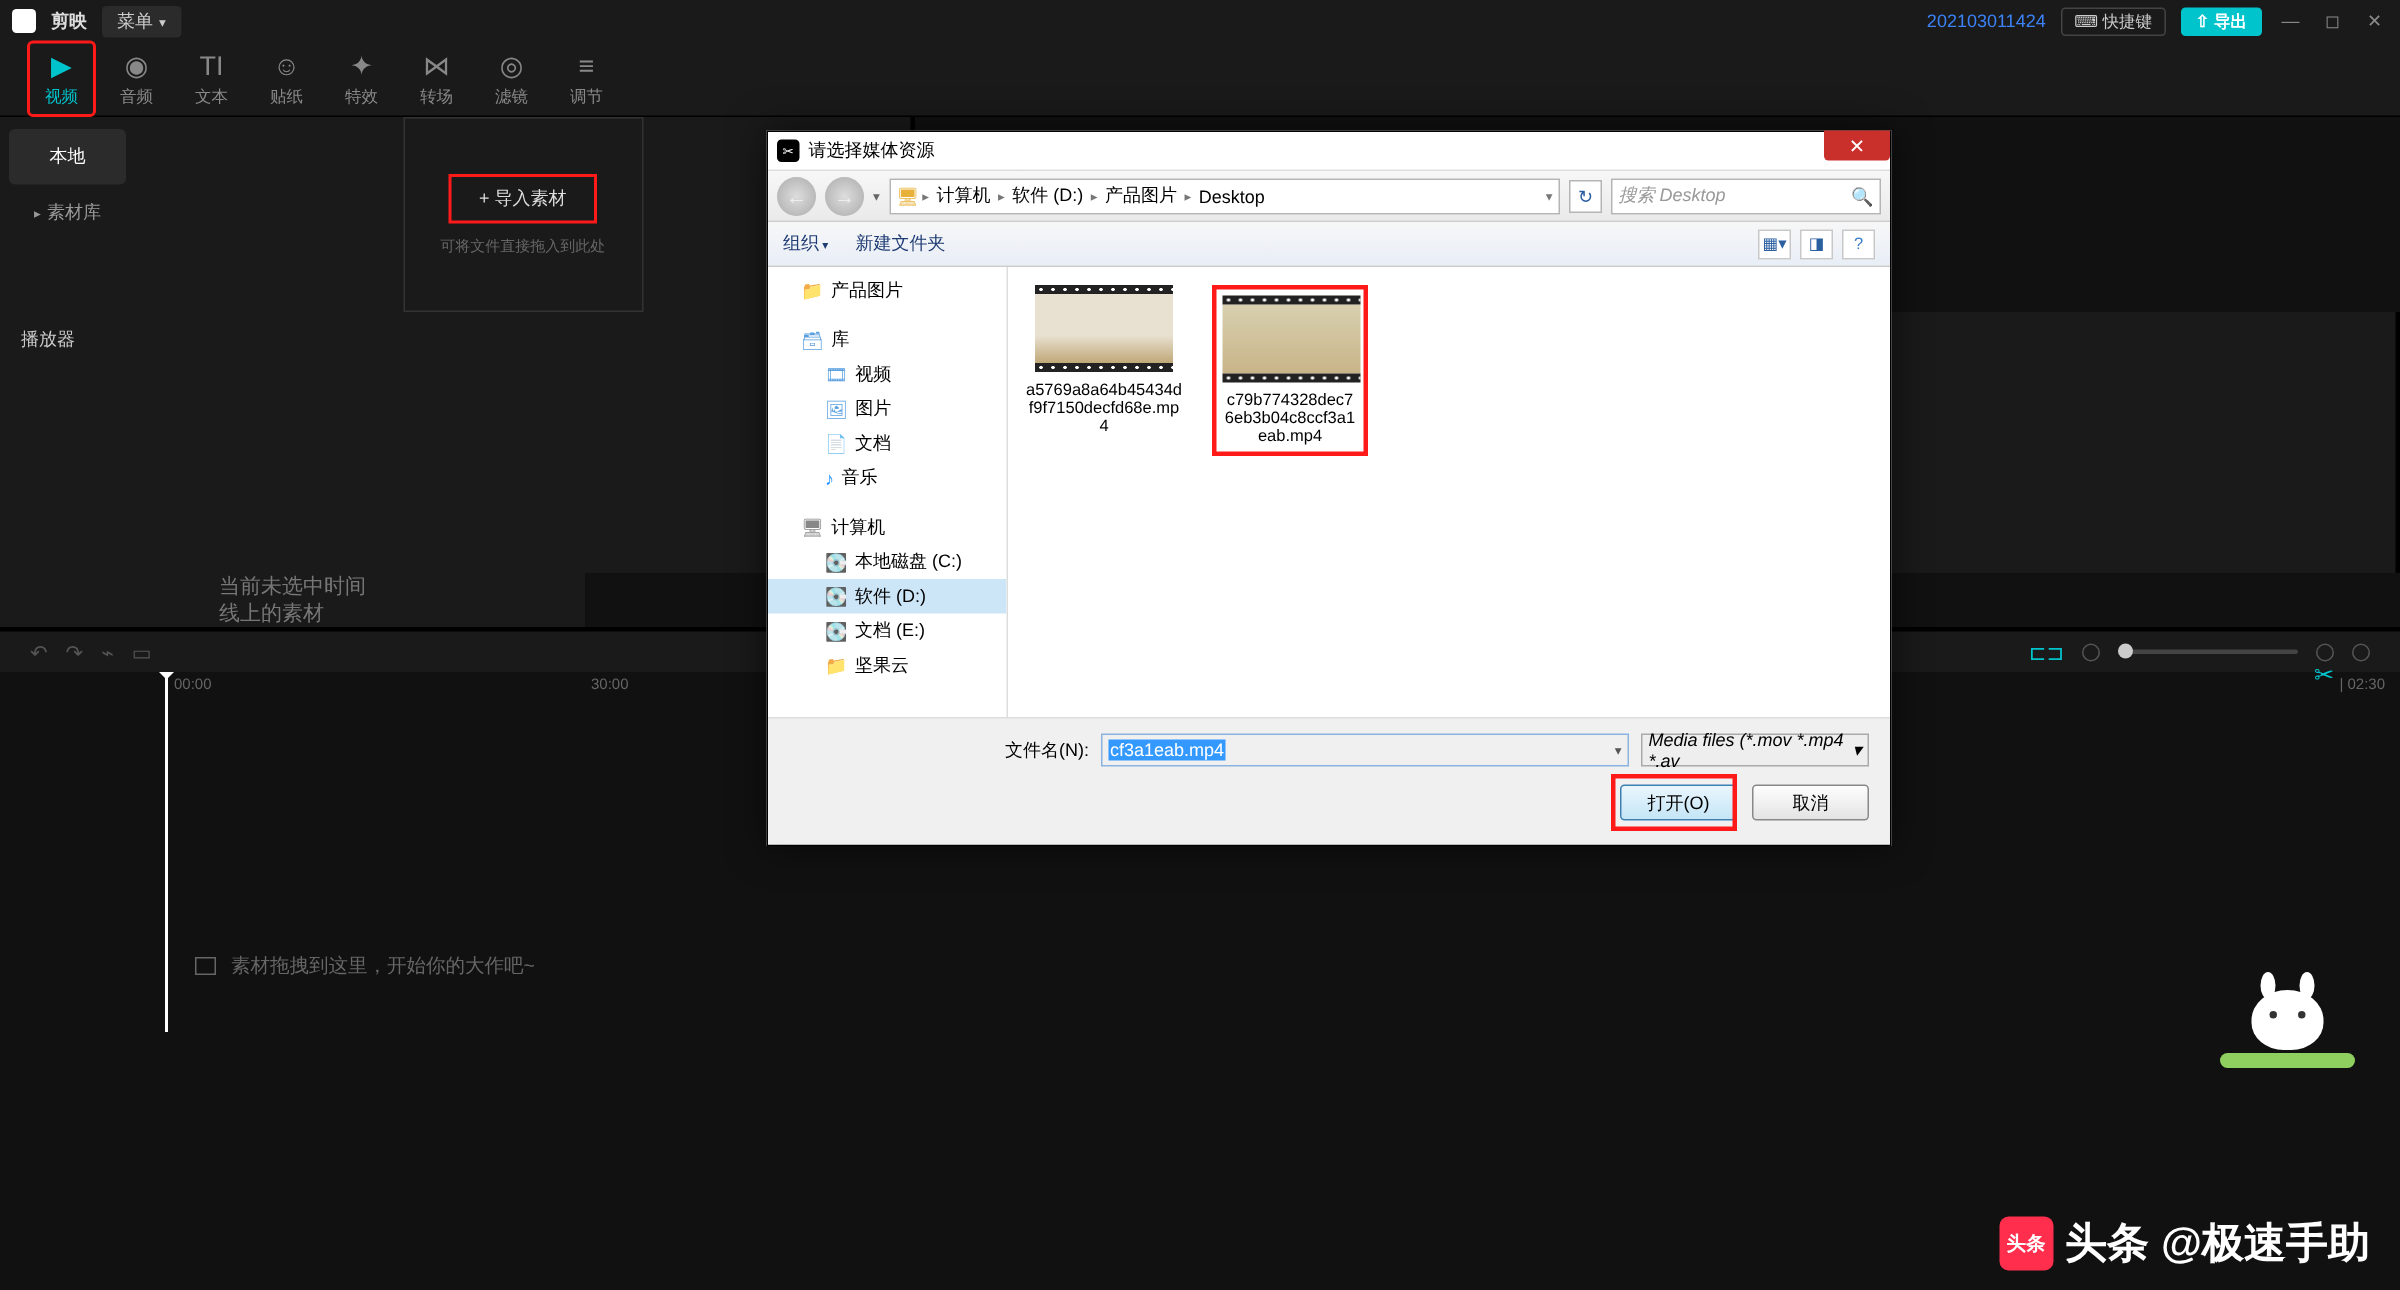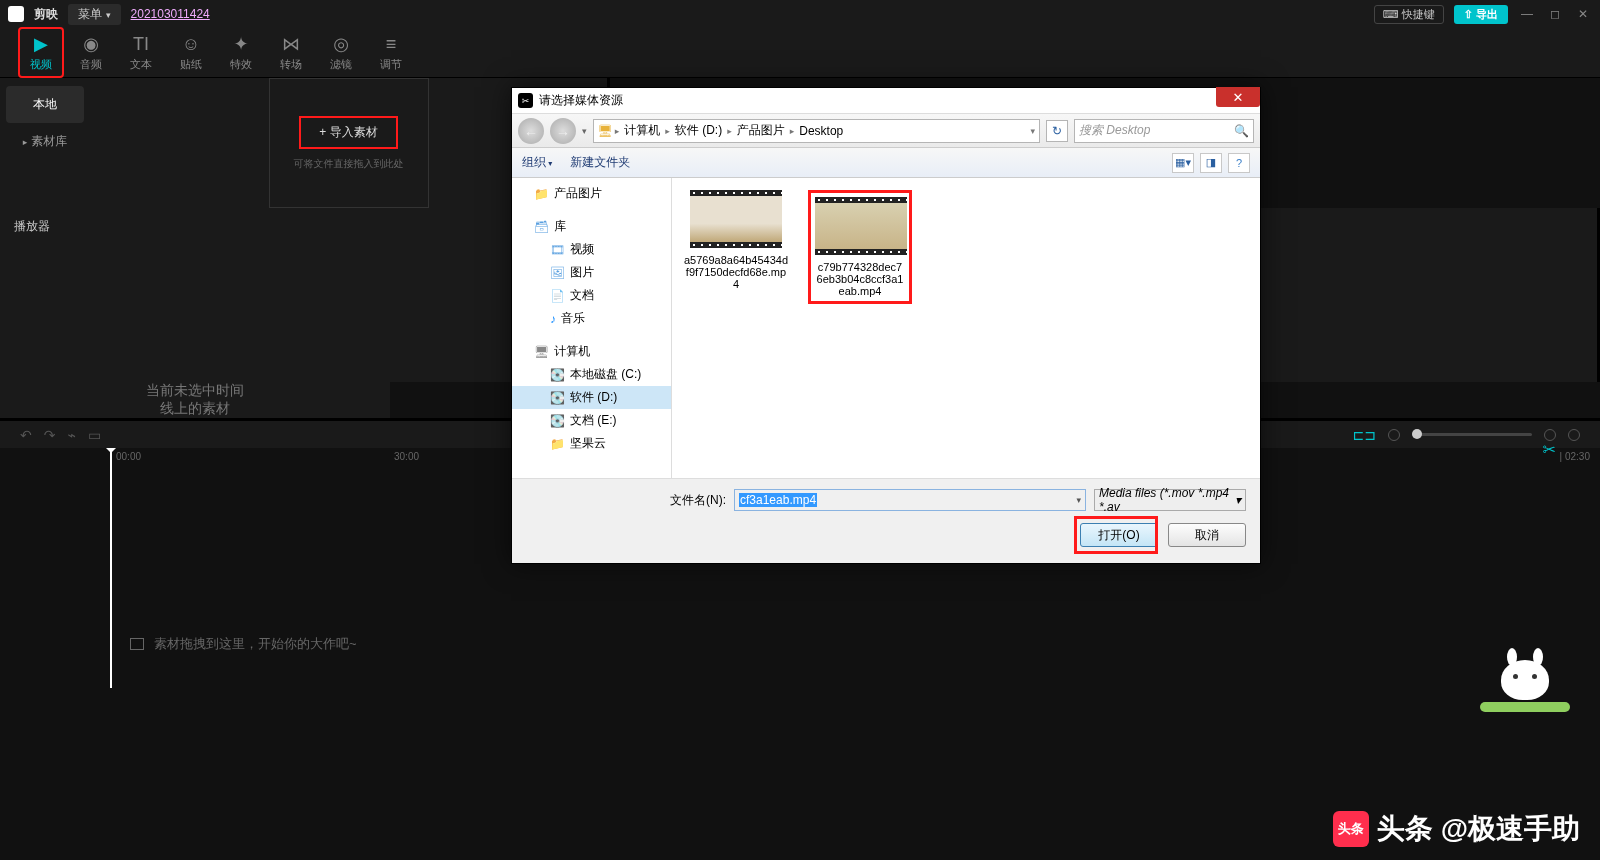--- a/index.html
+++ b/index.html
@@ -2,21 +2,21 @@
 <html><head>
 <meta charset="utf-8">
 <style>
 * { box-sizing: border-box; margin: 0; padding: 0; font-family: "Microsoft YaHei", sans-serif; }
 body { background: #111; color: #999; width: 1600px; height: 860px; overflow: hidden; position: relative; }
 .top-bar { height: 28px; background: #1a1a1a; display: flex; align-items: center; padding: 0 8px; gap: 10px; font-size: 12px; }
 .app-logo { width: 16px; height: 16px; background: #fff; border-radius: 3px; display: inline-block; }
 .app-name { color: #ddd; font-weight: bold; }
 .menu-btn { background: #2b2b2b; padding: 2px 10px; border-radius: 3px; cursor: pointer; color: #ccc; }
 .menu-btn::after { content: "▾"; margin-left: 4px; font-size: 9px; }
-.top-title { flex: 1; text-align: left; color: #f0abfc; text-decoration: underline; }
+.top-title { flex: 1; text-align: right; color: #3b82f6; }
 .top-right { display: flex; gap: 10px; align-items: center; }
 .shortcut-btn { border: 1px solid #444; padding: 1px 8px; border-radius: 3px; font-size: 11px; color: #ccc; }
 .export-btn { background: #00c4cc; color: #fff; padding: 2px 10px; border-radius: 3px; font-size: 11px; font-weight: bold; }
 .win-btn { width: 18px; color: #888; text-align: center; cursor: pointer; }
 .tool-tabs { height: 50px; background: #1a1a1a; display: flex; gap: 4px; padding-left: 18px; align-items: center; border-bottom: 1px solid #000; }
 .tool-tab { width: 46px; text-align: center; font-size: 11px; color: #888; cursor: pointer; padding: 4px 0; }
 .tool-tab .ticon { font-size: 18px; display: block; margin-bottom: 2px; }
 .tool-tab.active { color: #00c4cc; }
 .tool-tab.highlight { border: 2px solid #ff1a1a; border-radius: 4px; }
 .work-row { display: flex; height: 340px; flex-direction: column; }
@@ -143,21 +143,21 @@
       <div class="import-box">
         <div class="import-btn-hi">+  导入素材</div>
         <div class="import-hint">可将文件直接拖入到此处</div>
       </div>
     </div>
   </div>
   <div class="player-panel">
     <div class="player-header">播放器</div>
   </div>
   <div class="prop-panel">
-    <div style="text-align:center">
+    <div style="">
       <div>当前未选中时间</div>
       <div>线上的素材</div>
     </div>
   </div>
 </div>
 
 <div class="timeline-bar">
   <span>↶</span>
   <span>↷</span>
   <span>⌁</span>

